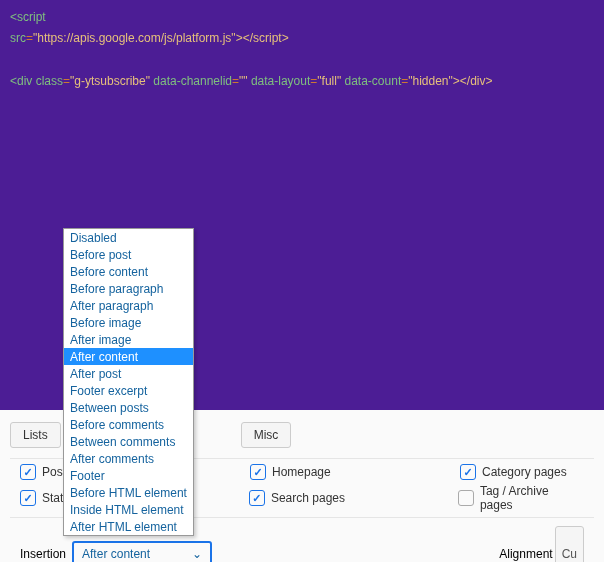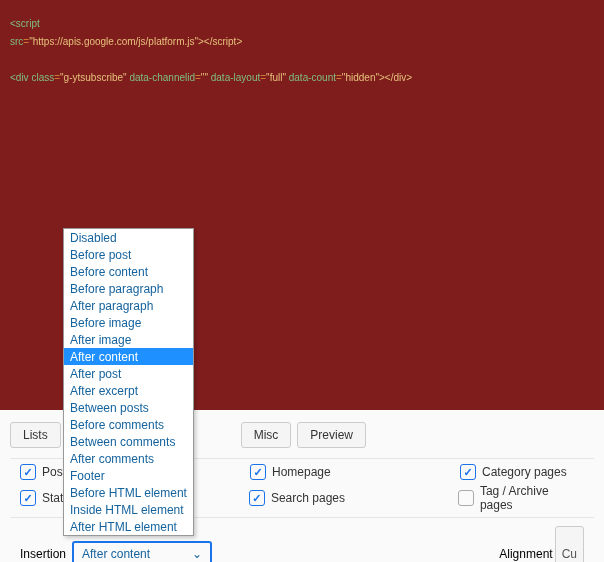--- a/index.html
+++ b/index.html
@@ -1,23 +1,23 @@
 <!DOCTYPE html>
 <html><head>
 <meta charset="utf-8">
 <style>
 * { margin: 0; padding: 0; box-sizing: border-box; font-family: Arial, sans-serif; }
 body { width: 604px; height: 562px; overflow: hidden; background: #fff; }
 
 .code-editor {
-  background: #7f1d1d;
+  background: #4c1d95;
   height: 410px;
-  padding: 16px 10px;
+  padding: 8px 10px;
   font-family: monospace;
-  font-size: 10px;
+  font-size: 12px;
   line-height: 1.6;
   color: #ccc;
   position: relative;
 }
 .tag-b { color: #7fbf7f; }
 .attr-name { color: #7fbf7f; }
 .attr-val { color: #e6c07b; }
 .attr-eq { color: #cc7832; }
 .closer { color: #e6c07b; }
 .code-line { white-space: pre; margin-bottom: 2px; }
@@ -115,21 +115,20 @@
   <div class="code-line"><span class="attr-name">src</span><span class="attr-eq">=</span><span class="attr-val">"https://apis.google.com/js/platform.js"</span><span class="closer">&gt;&lt;/</span><span class="closer">script</span><span class="closer">&gt;</span></div>
   <div class="code-line">&nbsp;</div>
   <div class="code-line"><span class="tag-b">&lt;div</span> <span class="attr-name">class</span><span class="attr-eq">=</span><span class="attr-val">"g-ytsubscribe"</span> <span class="attr-name">data-channelid</span><span class="attr-eq">=</span><span class="attr-val">""</span> <span class="attr-name">data-layout</span><span class="attr-eq">=</span><span class="attr-val">"full"</span> <span class="attr-name">data-count</span><span class="attr-eq">=</span><span class="attr-val">"hidden"</span><span class="closer">&gt;&lt;/</span><span class="closer">div</span><span class="closer">&gt;</span></div>
 </div>
 
 <div class="controls">
   <div class="tabs-row">
     <div class="tab">Lists</div>
     <div style="width:168px"></div>
     <div class="tab">Misc</div>
-    <div class="tab">Preview</div>
   </div>
   <div class="row-sep"></div>
 
   <div class="checks-row">
     <div class="chk" style="width:200px">
       <div class="box">✓</div>
       <span>Posts</span>
     </div>
     <div class="chk" style="width:180px">
       <div class="box">✓</div>
@@ -173,21 +172,21 @@
 <div class="dropdown" id="dropdown">
     <div class="dd-item">Disabled</div>
     <div class="dd-item">Before post</div>
     <div class="dd-item">Before content</div>
     <div class="dd-item">Before paragraph</div>
     <div class="dd-item">After paragraph</div>
     <div class="dd-item">Before image</div>
     <div class="dd-item">After image</div>
     <div class="dd-item selected">After content</div>
     <div class="dd-item">After post</div>
-    <div class="dd-item">After excerpt</div>
+    <div class="dd-item">Footer excerpt</div>
     <div class="dd-item">Between posts</div>
     <div class="dd-item">Before comments</div>
     <div class="dd-item">Between comments</div>
     <div class="dd-item">After comments</div>
     <div class="dd-item">Footer</div>
     <div class="dd-item">Before HTML element</div>
     <div class="dd-item">Inside HTML element</div>
     <div class="dd-item">After HTML element</div>
   </div>
 

